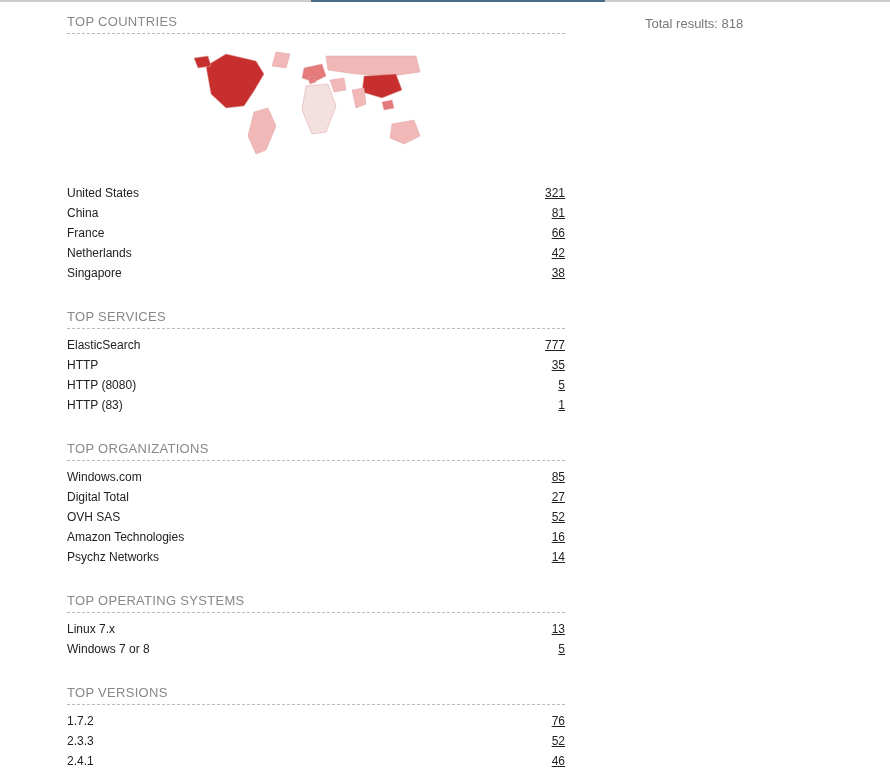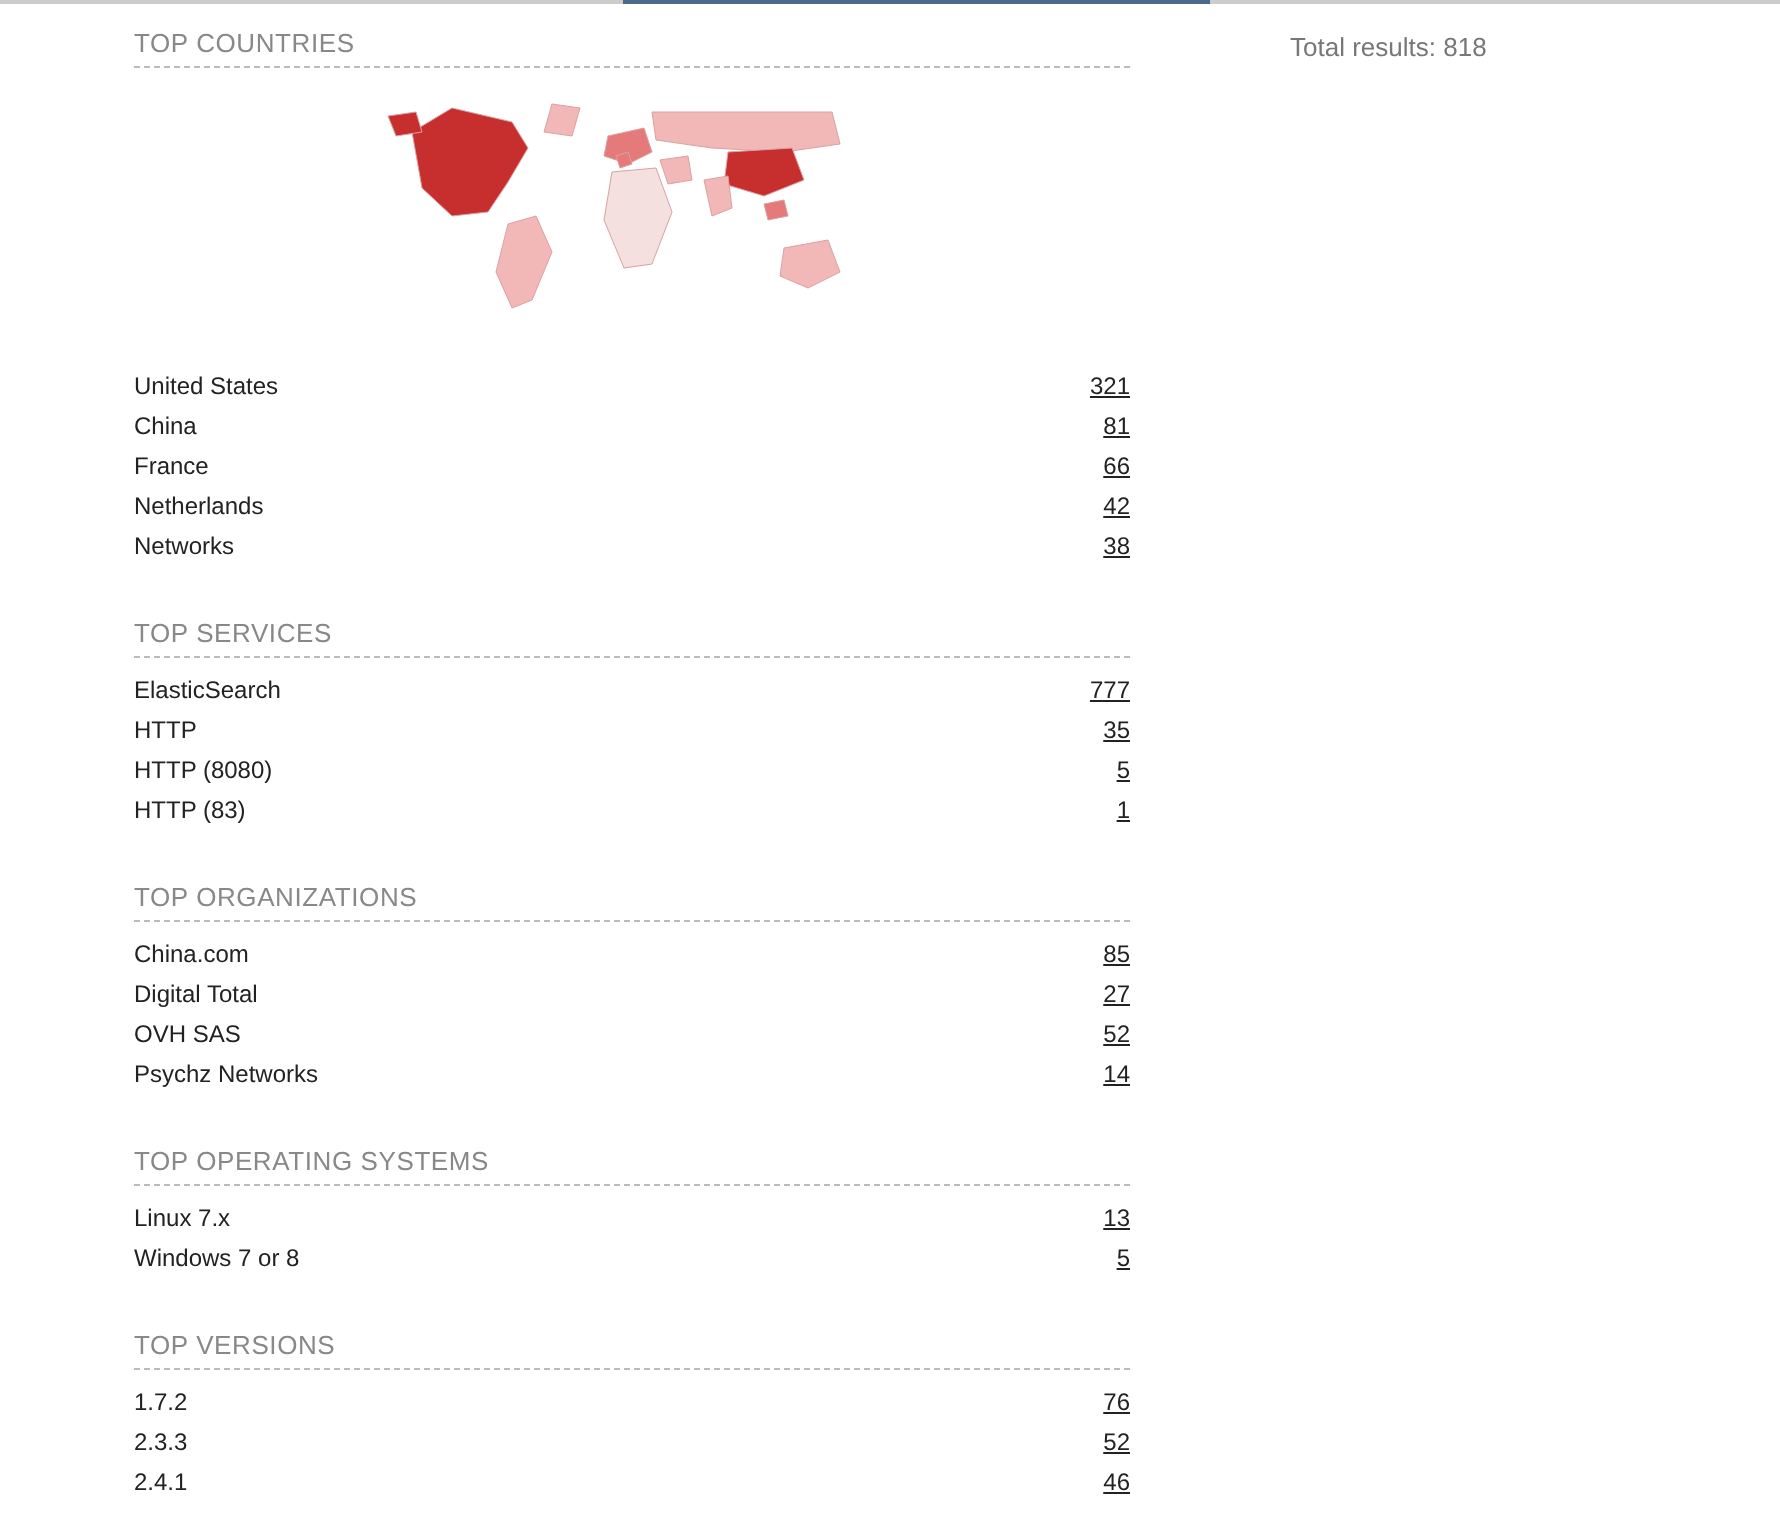--- a/index.html
+++ b/index.html
@@ -120,21 +120,21 @@
           </div>
           <div class="row">
             <span class="label">France</span>
             <span class="val">66</span>
           </div>
           <div class="row">
             <span class="label">Netherlands</span>
             <span class="val">42</span>
           </div>
           <div class="row">
-            <span class="label">Networks</span>
+            <span class="label">Singapore</span>
             <span class="val">38</span>
           </div>
         </div>
     </div>
 
     <div class="section">
       <div class="section-title">TOP SERVICES</div>
       <hr class="dotted">
       <div>
           <div class="row">
@@ -154,30 +154,34 @@
             <span class="val">1</span>
           </div>
         </div>
     </div>
 
     <div class="section">
       <div class="section-title">TOP ORGANIZATIONS</div>
       <hr class="dotted">
       <div>
           <div class="row">
-            <span class="label">China.com</span>
+            <span class="label">Windows.com</span>
             <span class="val">85</span>
           </div>
           <div class="row">
             <span class="label">Digital Total</span>
             <span class="val">27</span>
           </div>
           <div class="row">
             <span class="label">OVH SAS</span>
             <span class="val">52</span>
+          </div>
+          <div class="row">
+            <span class="label">Amazon Technologies</span>
+            <span class="val">16</span>
           </div>
           <div class="row">
             <span class="label">Psychz Networks</span>
             <span class="val">14</span>
           </div>
         </div>
     </div>
 
     <div class="section">
       <div class="section-title">TOP OPERATING SYSTEMS</div>

